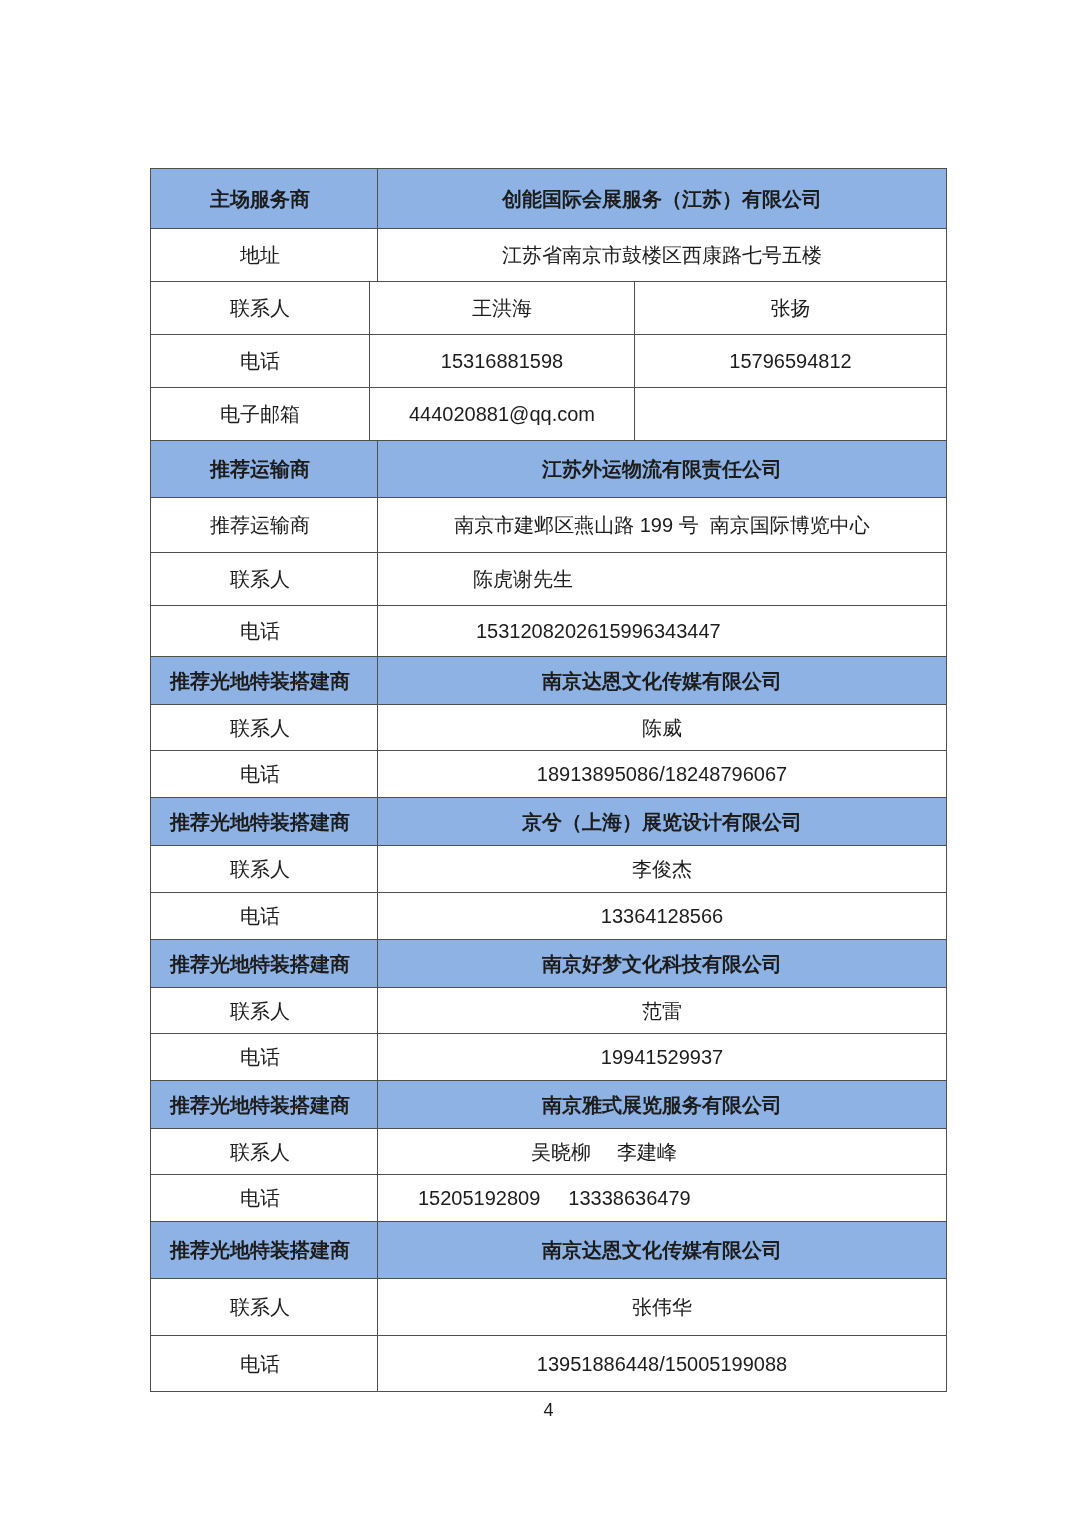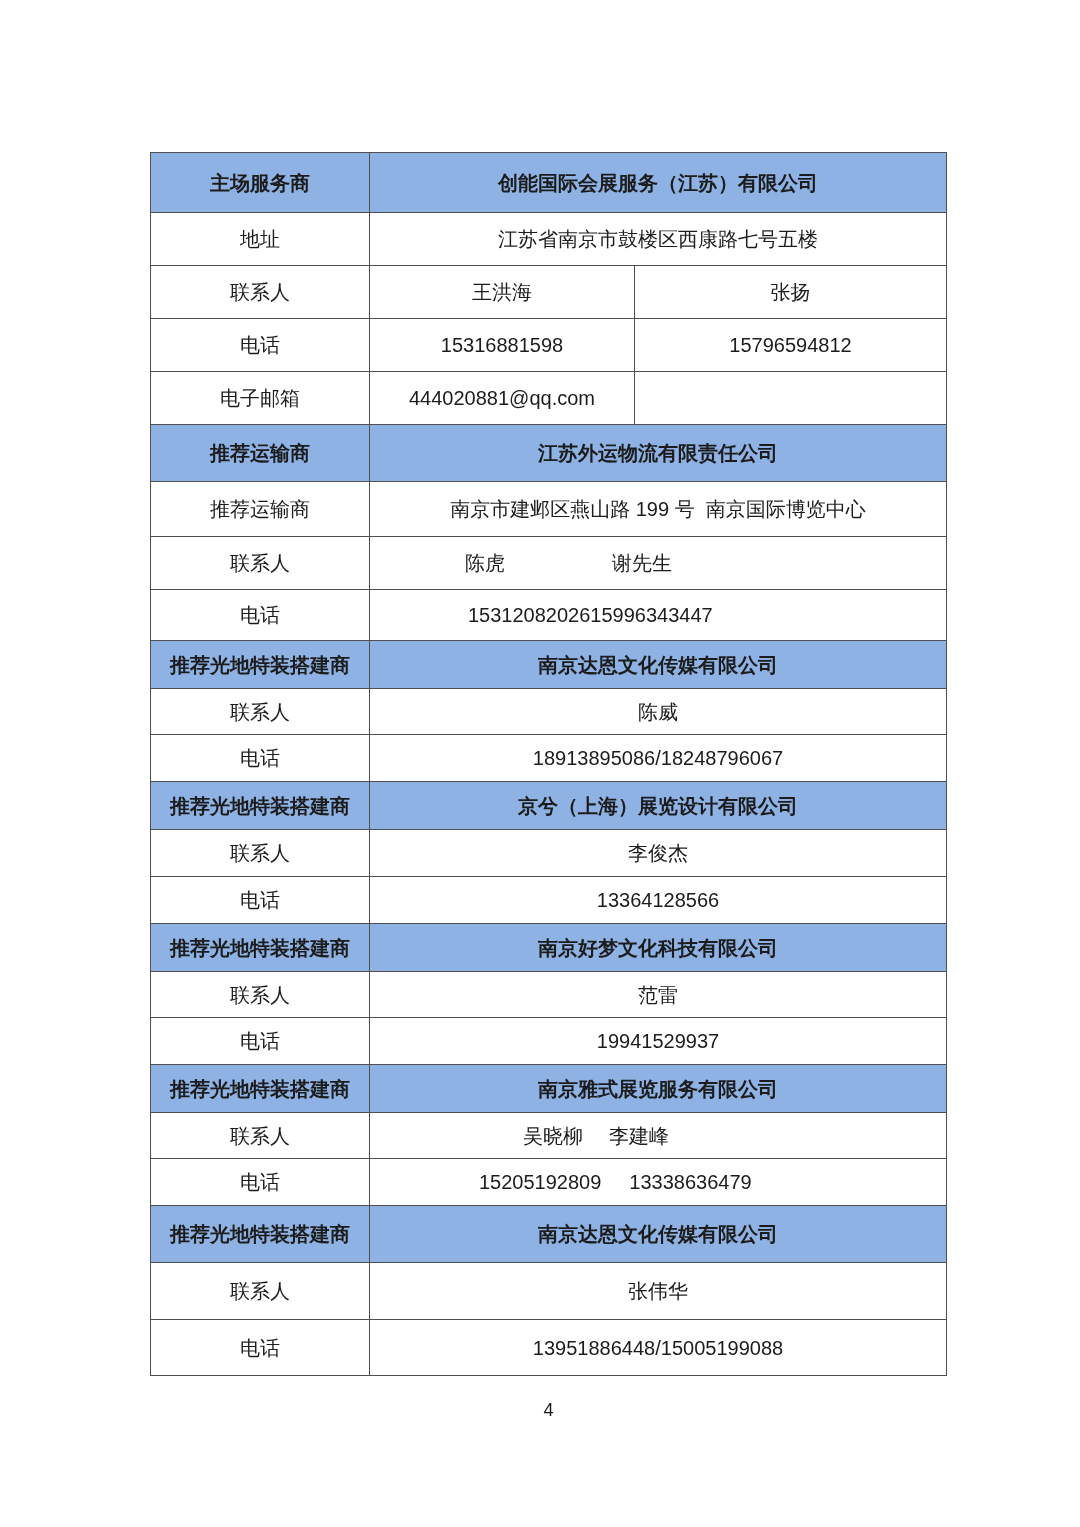--- a/index.html
+++ b/index.html
@@ -5,35 +5,35 @@
   * { box-sizing: border-box; margin: 0; padding: 0; }
   html, body { background: #ffffff; }
   body {
     width: 1080px; height: 1527px;
     position: relative;
     font-family: "Liberation Sans", "DejaVu Sans", sans-serif;
     color: var(--text, #1c1c1c);
   }
   .doc-table {
     position: absolute;
-    left: 150px; top: 152px;
+    left: 150px; top: 168px;
     width: 797px;
     border: 1px solid var(--border, #4f4f4f);
     background: #ffffff;
   }
   .tr { display: flex; width: 100%; }
   .tr + .tr { border-top: 1px solid var(--border, #4f4f4f); }
   .td {
     display: flex; align-items: center; justify-content: center;
     font-size: 20px; line-height: 1.2;
     white-space: pre; overflow: hidden;
   }
   .td + .td { border-left: 1px solid var(--border, #4f4f4f); }
   .label-col { flex: 0 0 218px; }
-  .val-col   { flex: 1 1 auto; }
+  .val-col   { flex: 1 1 auto; margin-left: 8px; }
   .sub-a     { flex: 0 0 265px; }
   .sub-b     { flex: 1 1 auto; }
   .tr.section-header { background: var(--blue, #8DB2E3); }
   .tr.section-header .td { font-weight: 700; }
   .left-start { justify-content: flex-start; }
   .page-number {
     position: absolute;
     left: 150px; top: 1400px; width: 797px;
     text-align: center;
     font-size: 18px;
@@ -71,21 +71,21 @@
   <div class="tr section-header" style="height:57px">
     <div class="td label-col">推荐运输商</div>
     <div class="td val-col">江苏外运物流有限责任公司</div>
   </div>
   <div class="tr" style="height:55px">
     <div class="td label-col">推荐运输商</div>
     <div class="td val-col">南京市建邺区燕山路 199 号  南京国际博览中心</div>
   </div>
   <div class="tr" style="height:53px">
     <div class="td label-col">联系人</div>
-    <div class="td val-col left-start" style="padding-left:95px; gap:107px">
+    <div class="td val-col left-start" style="padding-left:95px; ">
       <span>陈虎</span>
       <span>谢先生</span>
     </div>
   </div>
   <div class="tr" style="height:51px">
     <div class="td label-col">电话</div>
     <div class="td val-col left-start" style="padding-left:98px; ">
       <span>15312082026</span>
       <span>15996343447</span>
     </div>
@@ -136,21 +136,21 @@
   </div>
   <div class="tr" style="height:46px">
     <div class="td label-col">联系人</div>
     <div class="td val-col left-start" style="padding-left:153px; gap:26px">
       <span>吴晓柳</span>
       <span>李建峰</span>
     </div>
   </div>
   <div class="tr" style="height:47px">
     <div class="td label-col">电话</div>
-    <div class="td val-col left-start" style="padding-left:109px; gap:28px">
+    <div class="td val-col left-start" style="padding-left:40px; gap:28px">
       <span>15205192809</span>
       <span>13338636479</span>
     </div>
   </div>
 
   <div class="tr section-header" style="height:57px">
     <div class="td label-col">推荐光地特装搭建商</div>
     <div class="td val-col">南京达恩文化传媒有限公司</div>
   </div>
   <div class="tr" style="height:57px">

